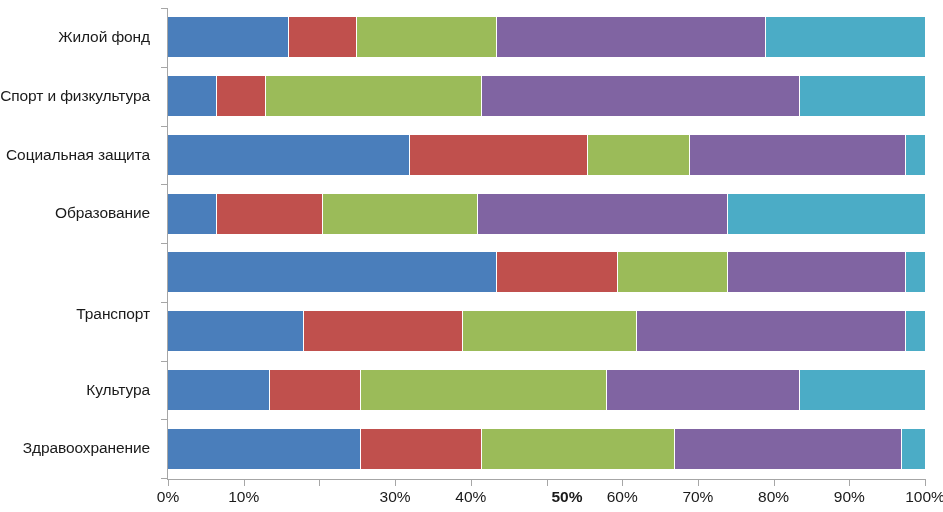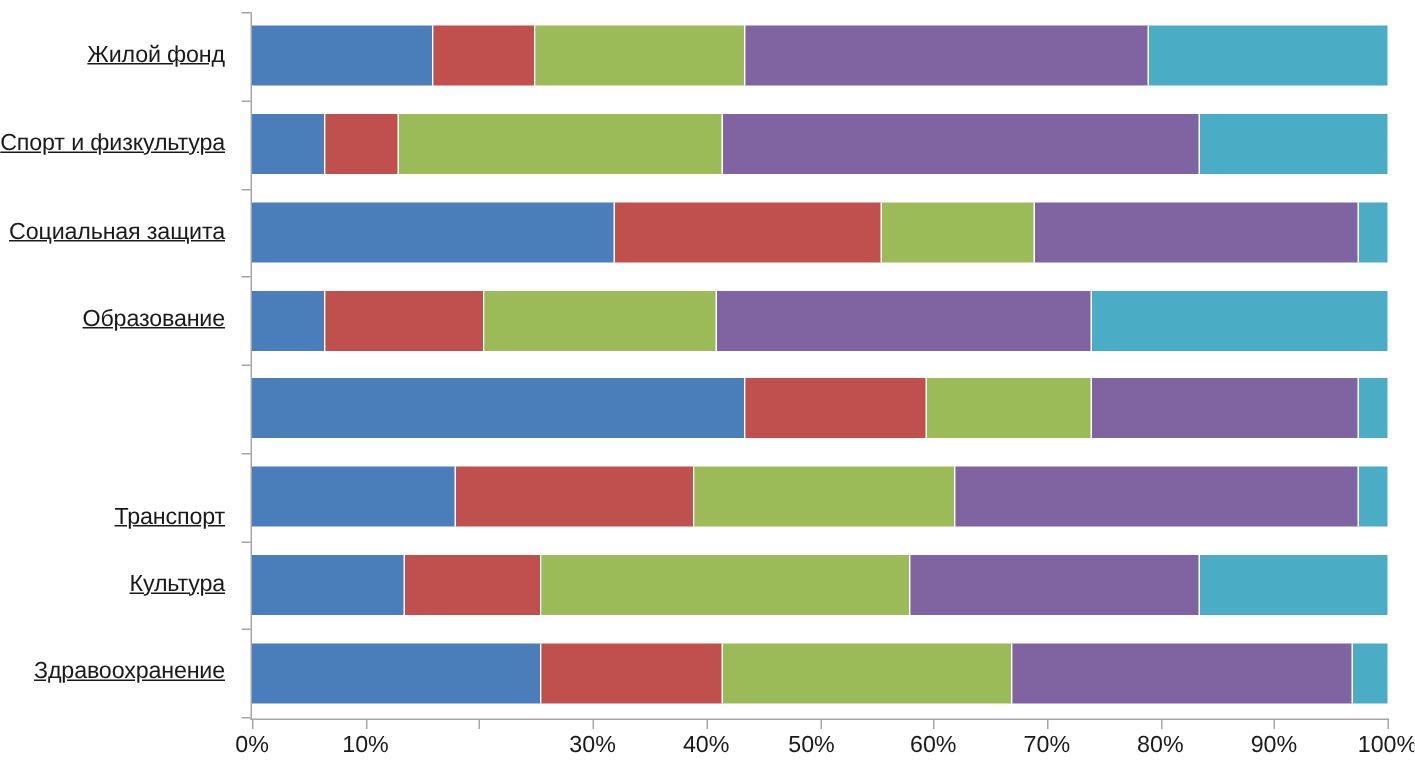--- a/index.html
+++ b/index.html
@@ -29,21 +29,20 @@
   .ylabel {
     position: absolute;
     right: 10px;
     height: 58.5px;
     line-height: 58.5px;
     white-space: nowrap;
     text-align: left;
     font-size: 15.5px;
     color: #1a1a1a;
     letter-spacing: -0.1px;
-    text-decoration: underline;
   }
 
   
   #plot {
     position: absolute;
     left: 168px;
     top: 8px;
     width: 757px;
     height: 470px;
   }
@@ -104,21 +103,21 @@
 </head>
 <body>
 
 <div id="chart-root">
 
   <div id="ylabels">
       <div class="ylabel" style="top: 0px;">Жилой фонд</div>
       <div class="ylabel" style="top: 58.75px;">Спорт и физкультура</div>
       <div class="ylabel" style="top: 117.5px;">Социальная защита</div>
       <div class="ylabel" style="top: 176.25px;">Образование</div>
-      <div class="ylabel" style="top: 308px;">Транспорт</div>
+      <div class="ylabel" style="top: 277px;">Транспорт</div>
       <div class="ylabel" style="top: 352.5px;">Культура</div>
       <div class="ylabel" style="top: 411.25px;">Здравоохранение</div>
     </div>
 
   <div id="plot">
       <div class="row" title="Жилой фонд" style="top: 9.375px;">
         <div class="seg" style="width: 16%; background: rgb(74, 126, 187);"></div>
         <div class="seg" style="width: 9%; background: rgb(192, 80, 77);"></div>
         <div class="seg" style="width: 18.5%; background: rgb(155, 187, 89);"></div>
         <div class="seg" style="width: 35.5%; background: rgb(128, 100, 162);"></div>
@@ -199,21 +198,21 @@
       <div class="xtick" style="left: 773.6px;"></div>
       <div class="xtick" style="left: 849.3px;"></div>
       <div class="xtick" style="left: 925px;"></div>
     </div>
   <div id="xlabels">
       <div class="xlabel" style="left: 168px;">0%</div>
       <div class="xlabel" style="left: 243.7px; text-align: center;">10%</div>
       <div class="xlabel" style="left: 319.4px; margin-top: 42px;">20%</div>
       <div class="xlabel" style="left: 395.1px;">30%</div>
       <div class="xlabel" style="left: 470.8px;">40%</div>
-      <div class="xlabel" style="left: 541px;">50%</div>
+      <div class="xlabel" style="left: 567px; font-weight: bold;">50%</div>
       <div class="xlabel" style="left: 622.2px;">60%</div>
       <div class="xlabel" style="left: 697.9px;">70%</div>
       <div class="xlabel" style="left: 773.6px;">80%</div>
       <div class="xlabel" style="left: 849.3px;">90%</div>
       <div class="xlabel" style="left: 925px;">100%</div>
     </div>
 
 </div>
 
 </body></html>

